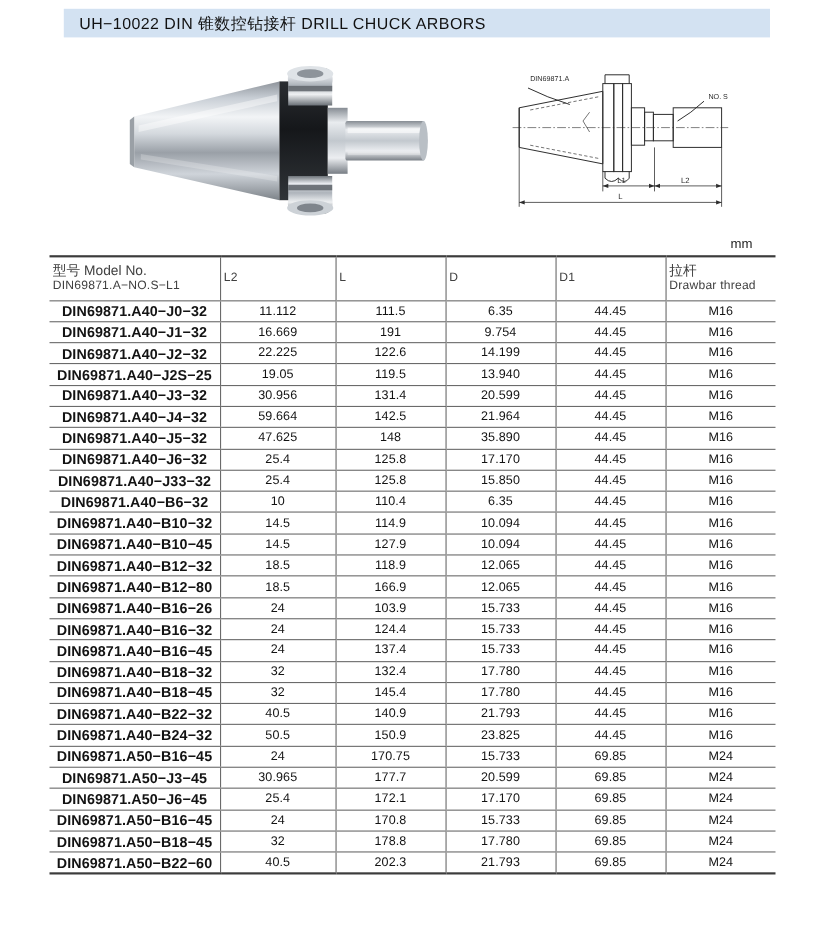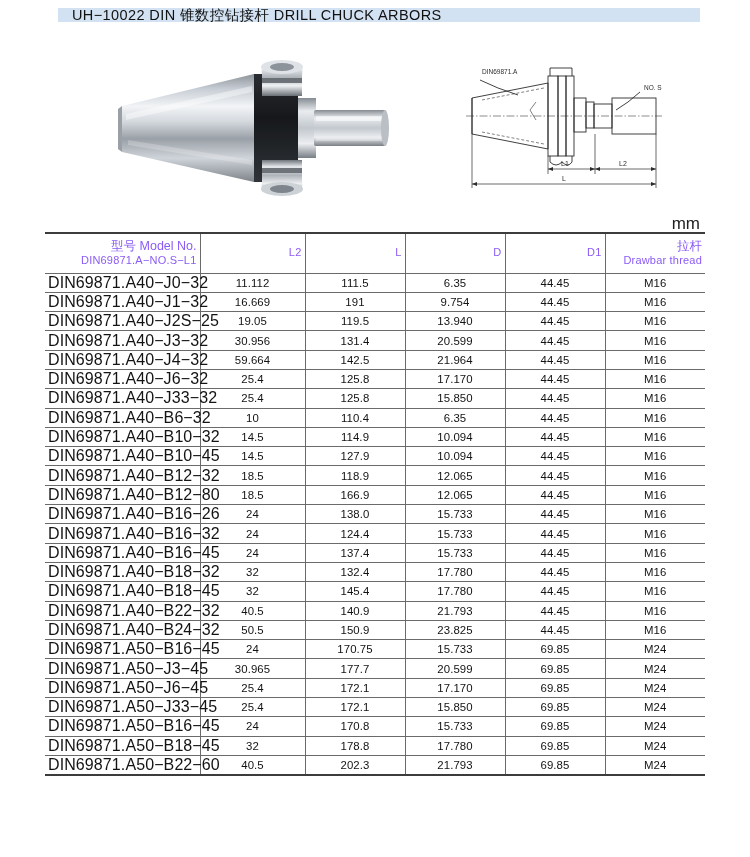--- a/index.html
+++ b/index.html
@@ -14,21 +14,21 @@
   #page {
     position: relative;
     width: 750px; height: 857px;
     background: #ffffff;
   }
 
   
   .title-band {
     position: absolute;
     left: 58px; top: 8px;
-    width: 642px; height: 14px;
+    width: 642px; height: 26px;
     background: #d3e2f2;
     display: flex;
     align-items: center;
   }
   .title-text {
     font-size: 14.5px;
     letter-spacing: 0.4px;
     color: #111111;
     padding-left: 14px;
     white-space: nowrap;
@@ -49,22 +49,22 @@
   }
   .drawing-wrap {
     position: absolute;
     left: 452px; top: 6px;
     width: 232px; height: 150px;
   }
 
   
   .unit-label {
     position: absolute;
-    right: 50px; top: 214px;
-    font-size: 17px;
+    right: 66px; top: 214px;
+    font-size: 12px;
     color: #222;
   }
 
   
   .table-wrap {
     position: absolute;
     left: 45px; top: 232px;
     width: 660px;
   }
   table.spec {
@@ -80,22 +80,22 @@
   table.spec col.c-d1    { width: 100px; }
   table.spec col.c-thr   { width: 100px; }
 
   table.spec thead th {
     border-top: 2.2px solid #3c3c3c;
     border-bottom: 1.1px solid #6a6a6a;
     border-left: 1.1px solid #6a6a6a;
     height: 40px;
     font-weight: 400;
     font-size: 12px;
-    color: #8b5cf6;
-    text-align: right;
+    color: #404040;
+    text-align: left;
     vertical-align: middle;
     padding: 2px 3px;
     line-height: 1.25;
   }
   table.spec thead th:first-child { border-left: none; }
   table.spec thead th .cn { display:block; font-size: 12.5px; }
   table.spec thead th .en { display:block; font-size: 11px; letter-spacing: .2px; }
 
   table.spec tbody td {
     border-bottom: 1.1px solid #6a6a6a;
@@ -104,21 +104,21 @@
     font-size: 11.4px;
     color: #131313;
     text-align: center;
     vertical-align: middle;
     padding: 0 3px;
     letter-spacing: .1px;
     white-space: nowrap;
   }
   table.spec tbody td:first-child { border-left: none; }
   table.spec tbody tr:last-child td { border-bottom: 2.2px solid #3c3c3c; }
-  table.spec tbody td.model { font-size: 16px; }
+  table.spec tbody td.model { font-size: 13px; font-weight: bold; }
 </style>
 </head>
 <body>
 
 <div id="page">
 
   <div class="title-band">
     <span class="title-text">UH−10022   DIN 锥数控钻接杆   DRILL CHUCK ARBORS</span>
   </div>
 
@@ -292,20 +292,28 @@
           </tr>
           <tr>
             <td class="model">DIN69871.A40−J1−32</td>
             <td>16.669</td>
             <td>191</td>
             <td>9.754</td>
             <td>44.45</td>
             <td>M16</td>
           </tr>
           <tr>
+            <td class="model">DIN69871.A40−J2−32</td>
+            <td>22.225</td>
+            <td>122.6</td>
+            <td>14.199</td>
+            <td>44.45</td>
+            <td>M16</td>
+          </tr>
+          <tr>
             <td class="model">DIN69871.A40−J2S−25</td>
             <td>19.05</td>
             <td>119.5</td>
             <td>13.940</td>
             <td>44.45</td>
             <td>M16</td>
           </tr>
           <tr>
             <td class="model">DIN69871.A40−J3−32</td>
             <td>30.956</td>
@@ -316,20 +324,28 @@
           </tr>
           <tr>
             <td class="model">DIN69871.A40−J4−32</td>
             <td>59.664</td>
             <td>142.5</td>
             <td>21.964</td>
             <td>44.45</td>
             <td>M16</td>
           </tr>
           <tr>
+            <td class="model">DIN69871.A40−J5−32</td>
+            <td>47.625</td>
+            <td>148</td>
+            <td>35.890</td>
+            <td>44.45</td>
+            <td>M16</td>
+          </tr>
+          <tr>
             <td class="model">DIN69871.A40−J6−32</td>
             <td>25.4</td>
             <td>125.8</td>
             <td>17.170</td>
             <td>44.45</td>
             <td>M16</td>
           </tr>
           <tr>
             <td class="model">DIN69871.A40−J33−32</td>
             <td>25.4</td>
@@ -374,21 +390,21 @@
             <td class="model">DIN69871.A40−B12−80</td>
             <td>18.5</td>
             <td>166.9</td>
             <td>12.065</td>
             <td>44.45</td>
             <td>M16</td>
           </tr>
           <tr>
             <td class="model">DIN69871.A40−B16−26</td>
             <td>24</td>
-            <td>138.0</td>
+            <td>103.9</td>
             <td>15.733</td>
             <td>44.45</td>
             <td>M16</td>
           </tr>
           <tr>
             <td class="model">DIN69871.A40−B16−32</td>
             <td>24</td>
             <td>124.4</td>
             <td>15.733</td>
             <td>44.45</td>
@@ -452,28 +468,20 @@
           </tr>
           <tr>
             <td class="model">DIN69871.A50−J6−45</td>
             <td>25.4</td>
             <td>172.1</td>
             <td>17.170</td>
             <td>69.85</td>
             <td>M24</td>
           </tr>
           <tr>
-            <td class="model">DIN69871.A50−J33−45</td>
-            <td>25.4</td>
-            <td>172.1</td>
-            <td>15.850</td>
-            <td>69.85</td>
-            <td>M24</td>
-          </tr>
-          <tr>
             <td class="model">DIN69871.A50−B16−45</td>
             <td>24</td>
             <td>170.8</td>
             <td>15.733</td>
             <td>69.85</td>
             <td>M24</td>
           </tr>
           <tr>
             <td class="model">DIN69871.A50−B18−45</td>
             <td>32</td>

